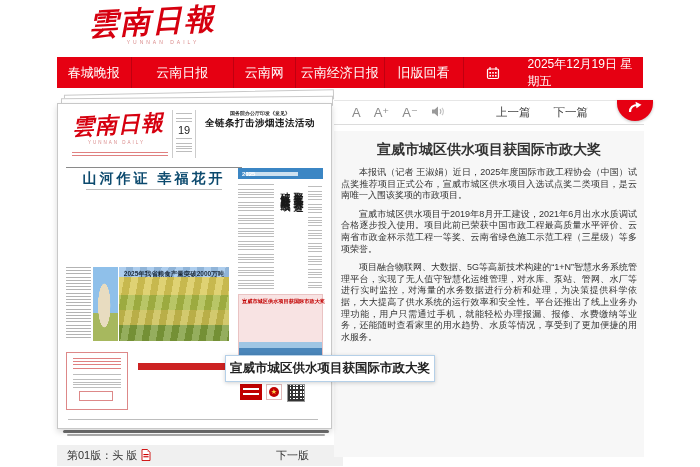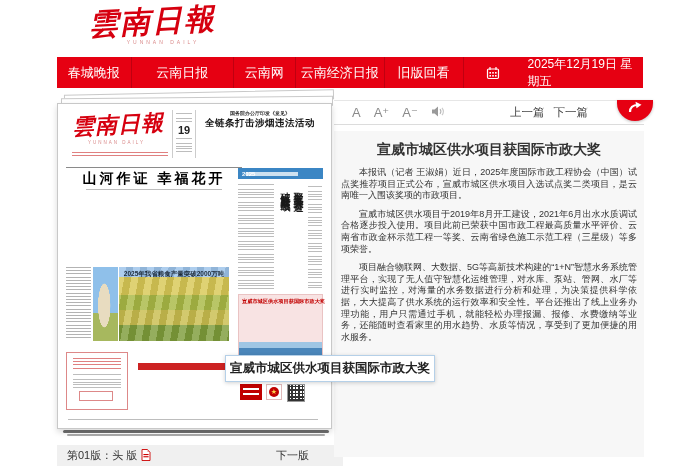--- a/index.html
+++ b/index.html
@@ -24,24 +24,24 @@
   .page *{position:absolute;}
   .mast-cn{left:14px;top:8px;font-family:"DejaVu Serif",serif;font-style:italic;font-weight:bold;
            font-size:22px;color:#d6000f;letter-spacing:1px;transform:rotate(-3deg);line-height:24px;}
   .mast-en{left:30px;top:36px;font-size:4.5px;letter-spacing:2px;color:#d98a8a;}
   .ft{background-image:repeating-linear-gradient(to bottom,#b3b3b3 0,#b3b3b3 1px,transparent 1px,transparent 3.2px);}
   .ft2{background-image:repeating-linear-gradient(to bottom,#bdbdbd 0,#bdbdbd 0.8px,transparent 0.8px,transparent 2.6px);}
   .ftr{background-image:repeating-linear-gradient(to bottom,#e08080 0,#e08080 1px,transparent 1px,transparent 3.2px);}
   .cols{display:flex;gap:4px;}
   .cols>div{flex:1;height:100%;}
   .datebox{left:114px;top:6px;width:22px;height:48px;border-left:1px solid #ccc;border-right:1px solid #ccc;}
-  .datebox .d19{left:0;top:14px;width:100%;text-align:center;font-weight:bold;font-size:11px;color:#222;}
+  .datebox .d19{left:0;top:14px;width:100%;text-align:center;font-weight:normal;font-size:11px;color:#222;}
   .kicker{left:140px;top:6px;width:124px;text-align:center;font-size:5px;font-weight:bold;color:#333;white-space:nowrap;}
   .headline1{left:140px;top:13px;width:124px;text-align:center;font-size:9.5px;font-weight:bold;color:#111;white-space:nowrap;letter-spacing:.5px;}
-  .headline2{left:8px;top:66px;width:176px;text-align:center;font-size:14px;font-weight:bold;color:#000000;letter-spacing:3px;white-space:nowrap;}
+  .headline2{left:8px;top:66px;width:176px;text-align:center;font-size:14px;font-weight:bold;color:#0c4a6e;letter-spacing:3px;white-space:nowrap;}
   .photo-main{left:61px;top:163px;width:110px;height:74px;
      background:linear-gradient(180deg,#9cc3ea 0 13%,#d8c855 13% 38%,#a9b945 38% 58%,#c9bd4e 58% 78%,#7e9c3a 78% 100%);}
   .photo-main:after{content:"";position:absolute;inset:0;
      background:repeating-linear-gradient(100deg,rgba(255,255,255,.18) 0 7px,rgba(0,0,0,.08) 7px 14px);}
   .photo-cap{left:0;top:3px;width:100%;text-align:center;font-size:6.5px;font-weight:bold;color:#1d2b3a;z-index:2;}
   .photo-small{left:35px;top:163px;width:25px;height:74px;
      background:radial-gradient(ellipse 42% 50% at 45% 52%,#e8dcc0 0 58%,rgba(0,0,0,0) 60%),
                 linear-gradient(180deg,#8fc0ea 0 62%,#a7b85e 62% 100%);}
   .banner{left:180px;top:64px;width:85px;height:11px;background:#3b86c4;color:#fff;
           font-size:6px;font-weight:bold;display:flex;align-items:center;padding-left:4px;box-sizing:border-box;}
@@ -63,21 +63,21 @@
   .pager{position:absolute;left:57px;top:445px;width:286px;height:21px;background:#f0f0f0;
          display:flex;align-items:center;font-size:11px;color:#333;gap:30px;}
   .pager .ed{margin-left:10px;display:flex;align-items:center;gap:4px;}
   .pager .nx{margin-left:auto;margin-right:34px;cursor:pointer;}
   
   .toolbar{position:absolute;left:334px;top:100px;width:310px;height:25px;background:#fff;
            border-top:1px solid #e6e6e6;border-bottom:1px solid #dcdcdc;box-sizing:border-box;
            display:flex;align-items:center;color:#8a8a8a;}
   .tb-left{display:flex;align-items:center;gap:13px;margin-left:18px;font-size:13px;}
   .tb-left span{cursor:pointer;}
-  .tb-right{display:flex;align-items:center;gap:9px;margin-left:auto;margin-right:56px;font-size:11.5px;color:#444;}
+  .tb-right{display:flex;align-items:center;gap:23px;margin-left:auto;margin-right:56px;font-size:11.5px;color:#444;}
   .tb-right span{cursor:pointer;}
   .redbtn{position:absolute;left:617px;top:100px;width:36px;height:21px;background:#e60012;
           border-radius:0 0 18px 18px;z-index:6;display:flex;align-items:flex-start;justify-content:center;
           box-shadow:0 1px 3px rgba(0,0,0,.25);cursor:pointer;}
   .panel{position:absolute;left:334px;top:131px;width:310px;height:326px;background:#f7f7f7;}
   .art-title{margin:10px 8px 0;text-align:center;font-size:14px;font-weight:bold;color:#333;}
   .art-body{margin:8px 7px 4px;font-size:9px;line-height:11.6px;color:#333;text-align:justify;}
   .art-body p{margin:0 0 7px;text-indent:2em;}
   
   .tooltip{position:absolute;left:225px;top:355px;width:208px;height:25px;background:#fff;

